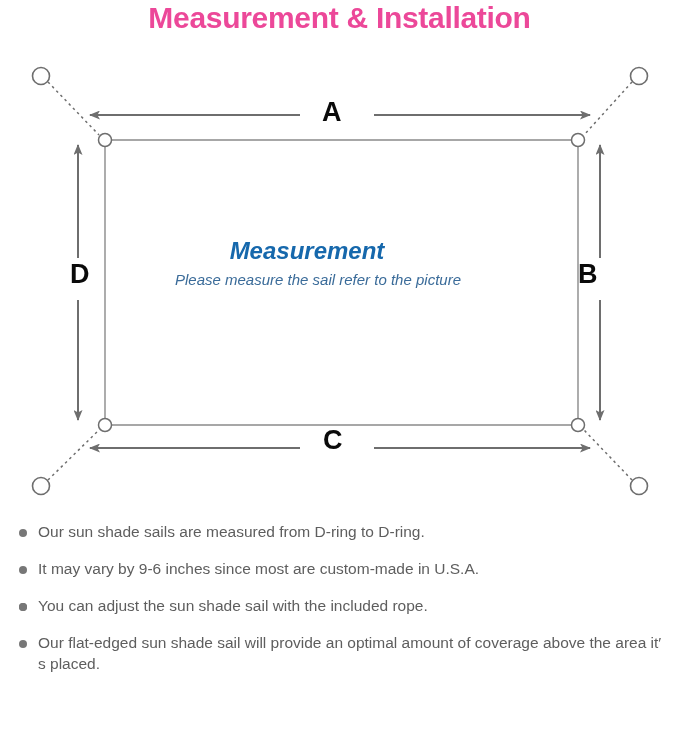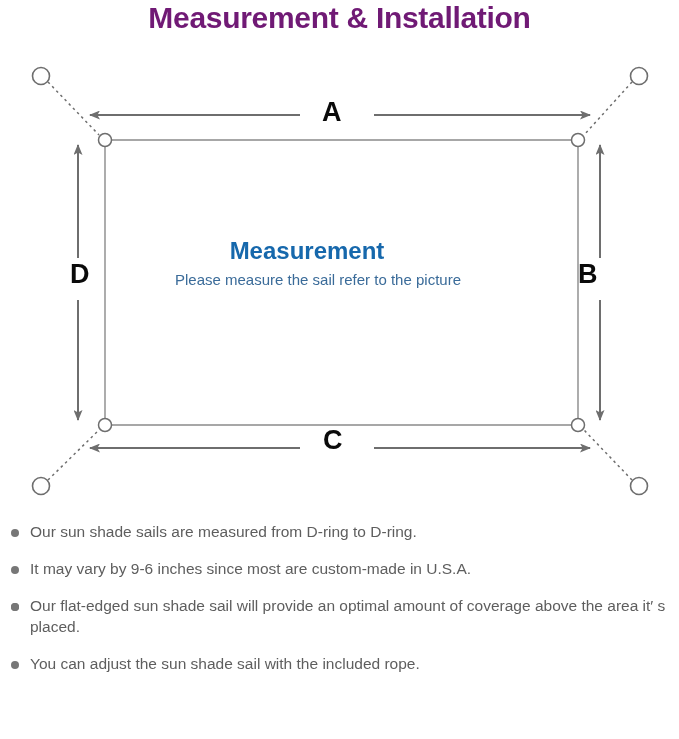--- a/index.html
+++ b/index.html
@@ -17,21 +17,21 @@
 
   
   .page-title {
     position: absolute;
     left: 0;
     top: 1px;
     width: 679px;
     text-align: center;
     font-size: 30px;
     font-weight: bold;
-    color: #701a75;
+    color: #ec4899;
     letter-spacing: -0.3px;
     white-space: nowrap;
   }
 
   
   .diagram {
     position: absolute;
     left: 0;
     top: 48px;
     width: 679px;
@@ -52,20 +52,21 @@
   .label-b { left: 578px; top: 213px; }
   .label-c { left: 323px; top: 379px; }
   .label-d { left: 70px;  top: 213px; }
 
   .center-block {
     position: absolute;
     left: 0;
     top: 190px;
     width: 614px;
     text-align: center;
+    font-style: italic;
   }
   .center-title {
     font-size: 24px;
     font-weight: bold;
     color: #1668ac;
     line-height: 1.1;
   }
   .center-sub {
     margin-top: 7px;
     font-size: 15px;
@@ -82,20 +83,21 @@
     width: 679px;
   }
   .note-item {
     position: relative;
     padding-left: 30px;
     margin-bottom: 16px;
     font-size: 15.5px;
     line-height: 1.35;
     color: #5e5e5e;
     padding-right: 6px;
+    margin-left: 8px;
   }
   .note-bullet {
     position: absolute;
     left: 11px;
     top: 7px;
     width: 8px;
     height: 8px;
     border-radius: 50%;
     background: #777777;
   }
@@ -165,19 +167,19 @@
   </div>
   <div class="note-item">
     <span class="note-bullet"></span>
     <span>It may vary by 9-6 inches since most are custom-made in U.S.A.</span>
   </div>
   <div class="note-item">
     <span class="note-bullet"></span>
   </div>
   <div class="note-item">
     <span class="note-bullet"></span>
-    <span>Our flat-edged sun shade sail will provide an optimal amount of coverage above the area it′ s placed.</span>
+    <span>You can adjust the sun shade sail with the included rope.</span>
   </div>
   <div class="note-item">
     <span class="note-bullet"></span>
-    <span>You can adjust the sun shade sail with the included rope.</span>
+    <span>Our flat-edged sun shade sail will provide an optimal amount of coverage above the area it′ s placed.</span>
   </div>
 </div>
 
 </body></html>

